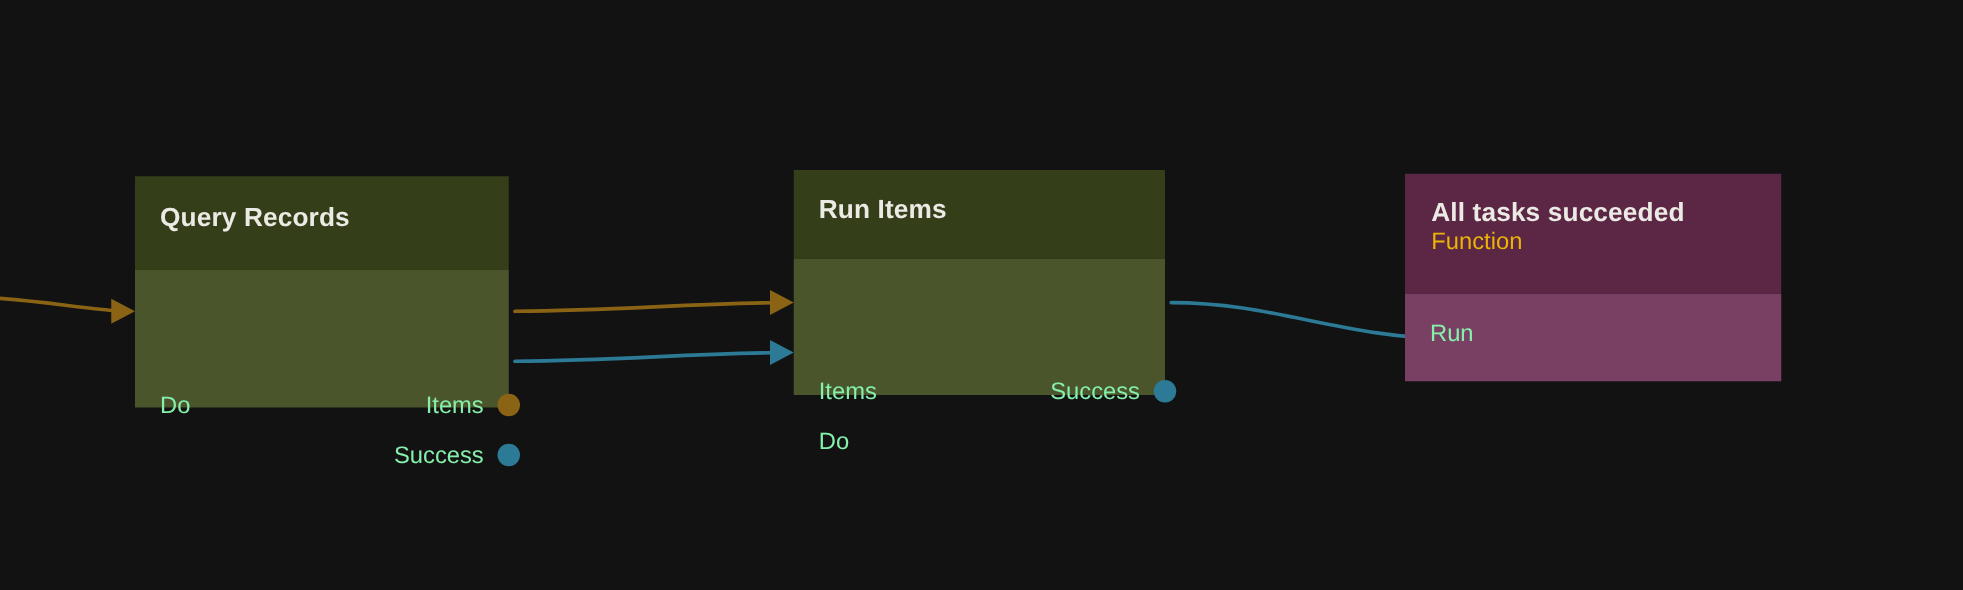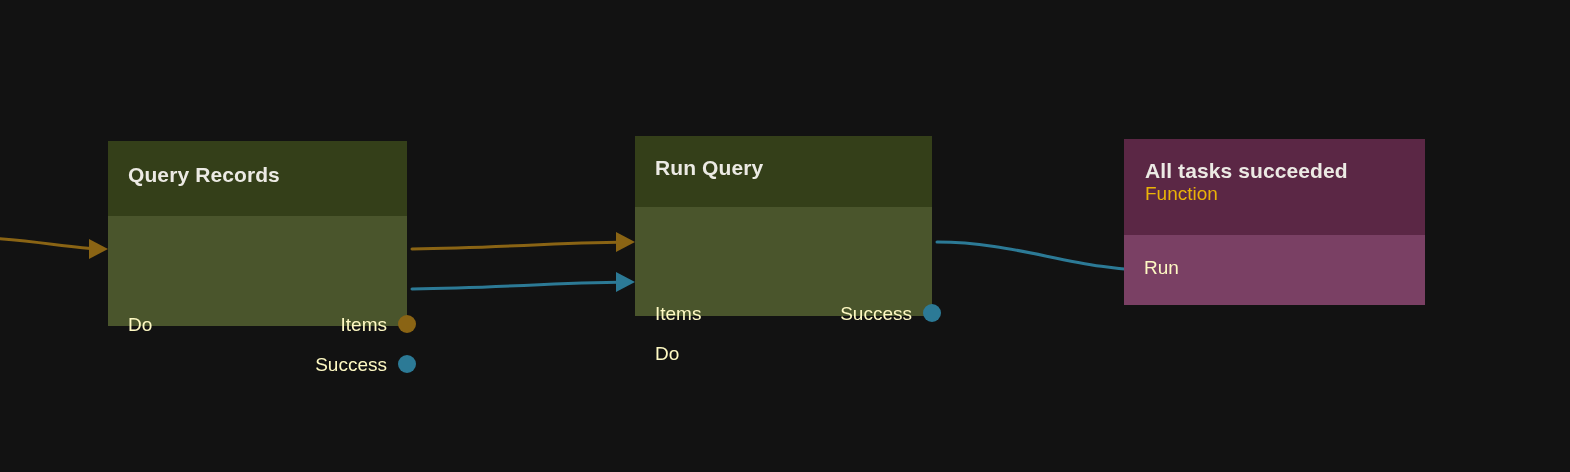--- a/index.html
+++ b/index.html
@@ -61,21 +61,21 @@
   .port-row {
     position: absolute;
     left: 0;
     right: 0;
     height: 24px;
     display: flex;
     align-items: center;
   }
   .port-label {
     font-size: 19px;
-    color: #fef9c3;
+    color: #86efac;
     white-space: nowrap;
     line-height: 1;
   }
   .port-label.in {
     margin-left: 20px;
   }
   .port-label.out {
     margin-left: auto;
     margin-right: 20px;
   }
@@ -119,21 +119,21 @@
       <div class="port-row" style="top:136px;">
         <span class="port-label out">Success</span>
       </div>
     </div>
     <div class="port-dot orange" style="left:290px; top:174px;"></div>
     <div class="port-dot blue" style="left:290px; top:214px;"></div>
   </div>
 
   <div class="node" style="left:635px; top:136px; width:297px; height:180px;">
     <div class="node-header" style="height:71px; background:#343f19; padding:20px 0 0 20px;">
-      <div class="node-title">Run Query</div>
+      <div class="node-title">Run Items</div>
     </div>
     <div class="node-body" style="height:109px; background:#4a552c;">
       <div class="port-row" style="top:94px;">
         <span class="port-label in">Items</span>
       </div>
       <div class="port-row" style="top:134px;">
         <span class="port-label in">Do</span>
       </div>
       <div class="port-row" style="top:94px;">
         <span class="port-label out">Success</span>

